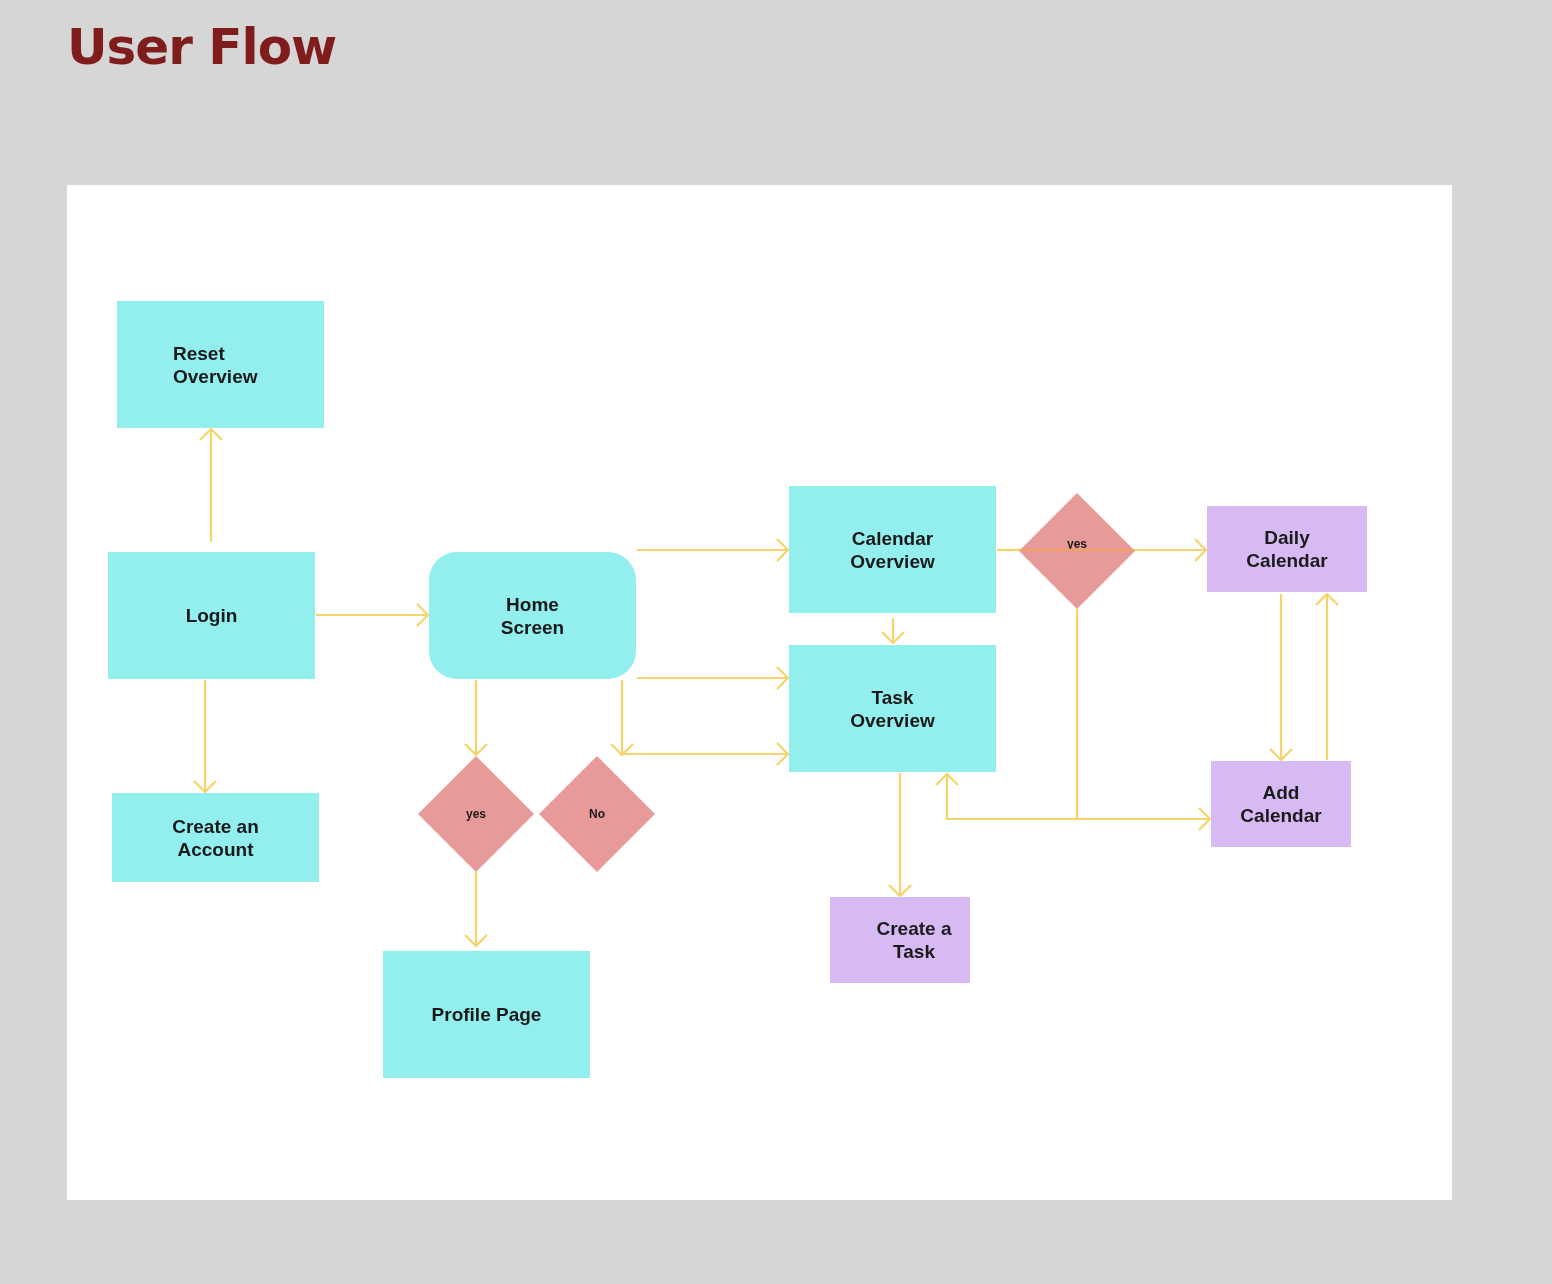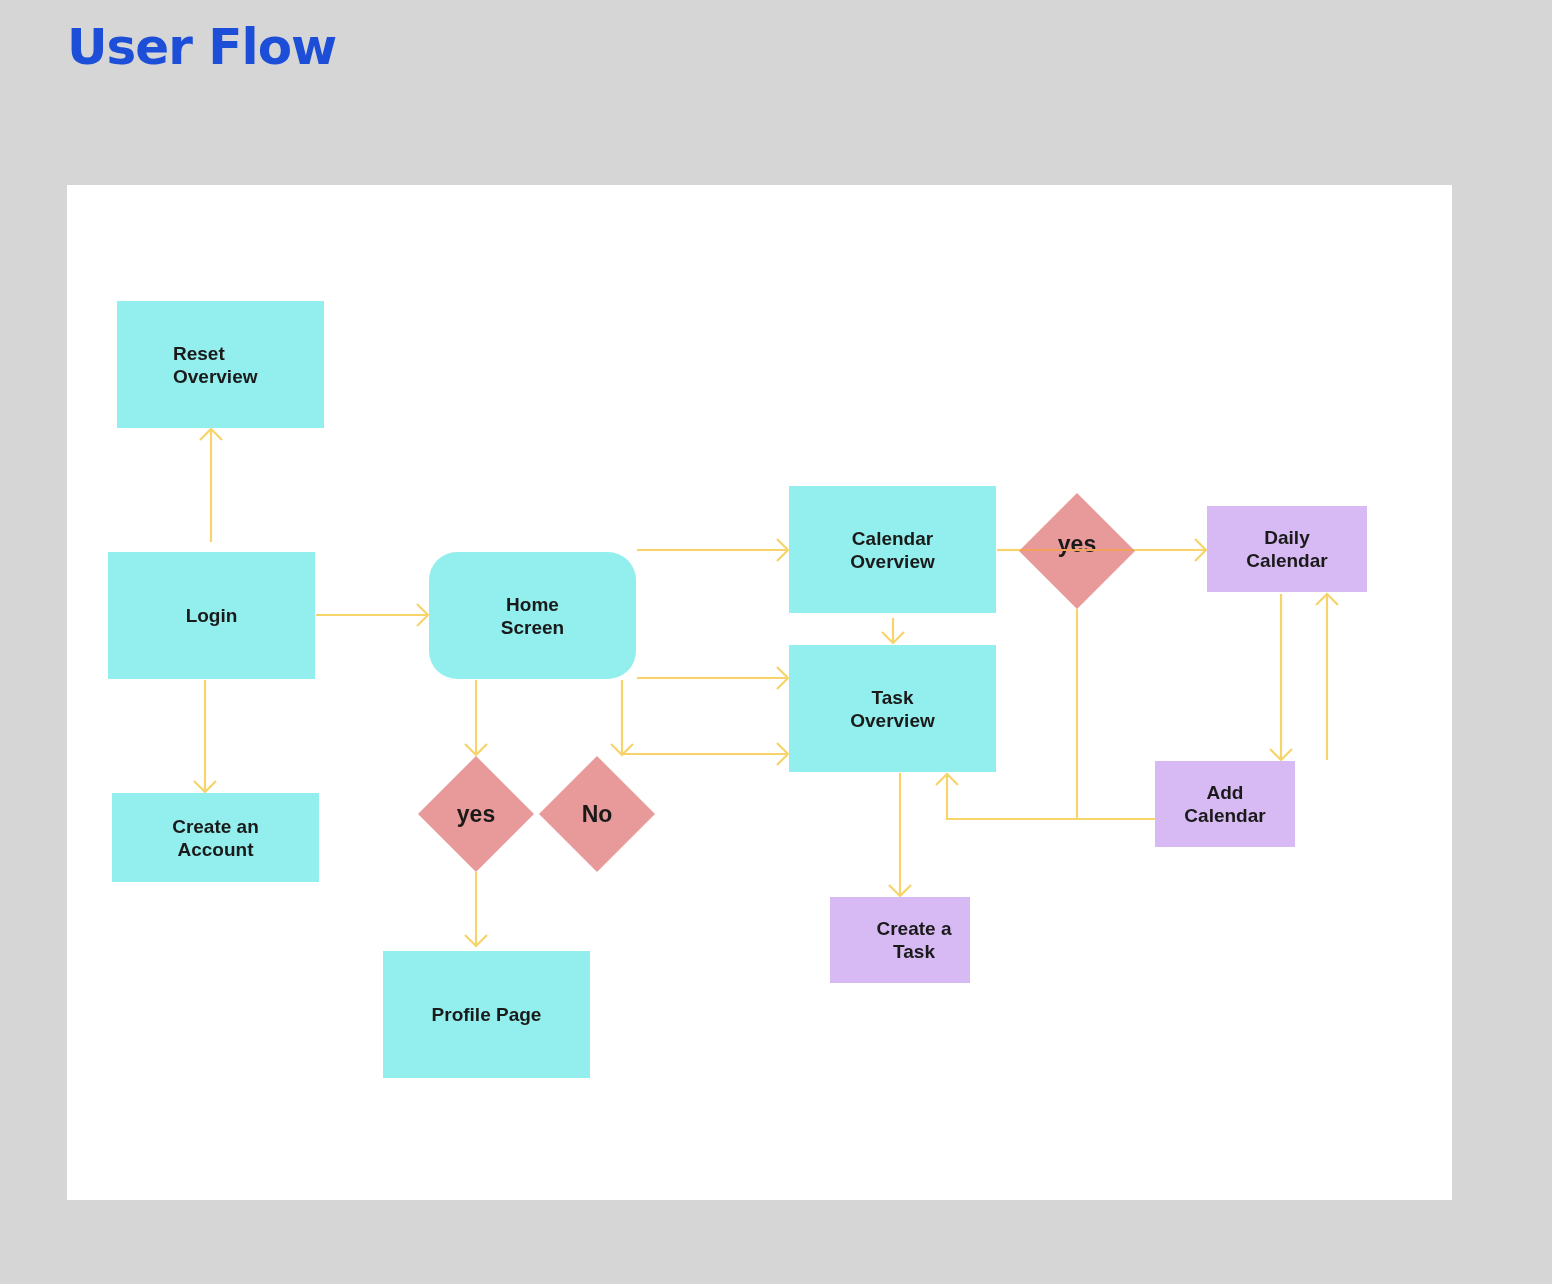--- a/index.html
+++ b/index.html
@@ -5,21 +5,21 @@
   html, body { margin: 0; padding: 0; }
   body {
     width: 1552px; height: 1284px;
     background: #d6d6d6;
     position: relative; overflow: hidden;
     font-family: "Liberation Sans", sans-serif;
   }
   .page-title {
     position: absolute; left: 67px; top: 18px;
     font-family: "DejaVu Sans", sans-serif;
-    font-weight: bold; font-size: 50px; color: #1d4ed8;
+    font-weight: bold; font-size: 50px; color: #7f1d1d;
     letter-spacing: -1px; margin: 0;
   }
   .card {
     position: absolute; left: 67px; top: 185px;
     width: 1385px; height: 1015px; background: #ffffff;
   }
   .node {
     position: absolute; display: flex; align-items: center; justify-content: center;
     text-align: center; font-weight: bold; font-size: 19px; color: #1a1a1a;
     line-height: 23px; white-space: pre-line; box-sizing: border-box;
@@ -27,21 +27,21 @@
   .node.screen { background: #93eeee; }
   .node.action { background: #d7baf3; }
   .decision { position: absolute; width: 116px; height: 116px; }
   .decision .shape {
     position: absolute; left: 17px; top: 17px; width: 82px; height: 82px;
     background: #e89a9a; transform: rotate(45deg);
   }
   .decision .label {
     position: absolute; left: 0; top: 0; width: 116px; height: 116px;
     display: flex; align-items: center; justify-content: center;
-    font-weight: bold; font-size: 23px; color: #1a1a1a;
+    font-weight: bold; font-size: 12px; color: #1a1a1a;
   }
   svg.edges { position: absolute; left: 0; top: 0; overflow: visible; }
   svg.edges path { fill: none; stroke: #f7d46a; stroke-width: 2.2; }
   svg.edges path.over { stroke: #f2a25a; }
 </style>
 </head>
 <body>
 
 <h1 class="page-title">User Flow</h1>
 
@@ -89,21 +89,21 @@
 Overview</span>
   </div>
   <div class="node screen" style="left:722px;top:460px;width:207px;height:127px;">
     <span>Task
 Overview</span>
   </div>
   <div class="node action" style="left:1140px;top:321px;width:160px;height:86px;">
     <span>Daily
 Calendar</span>
   </div>
-  <div class="node action" style="left:1088px;top:576px;width:140px;height:86px;">
+  <div class="node action" style="left:1144px;top:576px;width:140px;height:86px;">
     <span>Add
 Calendar</span>
   </div>
   <div class="node action" style="left:763px;top:712px;width:140px;height:86px;padding-left:28px;">
     <span>Create a
 Task</span>
   </div>
 
   <div class="decision" style="left:351px;top:571px;">
     <div class="shape"></div>

